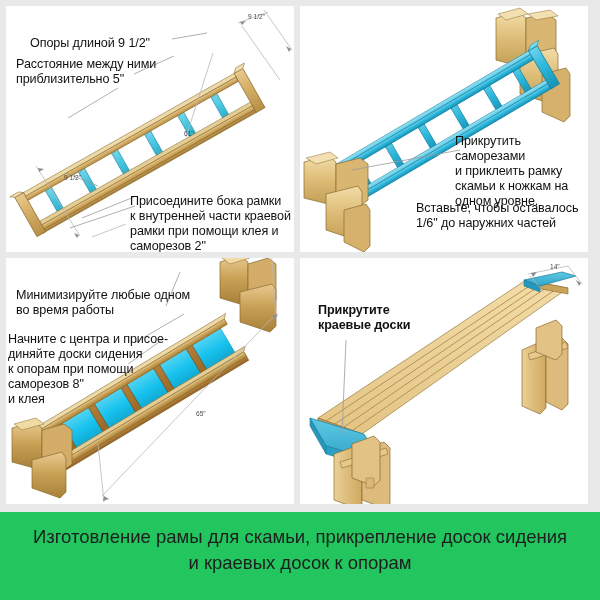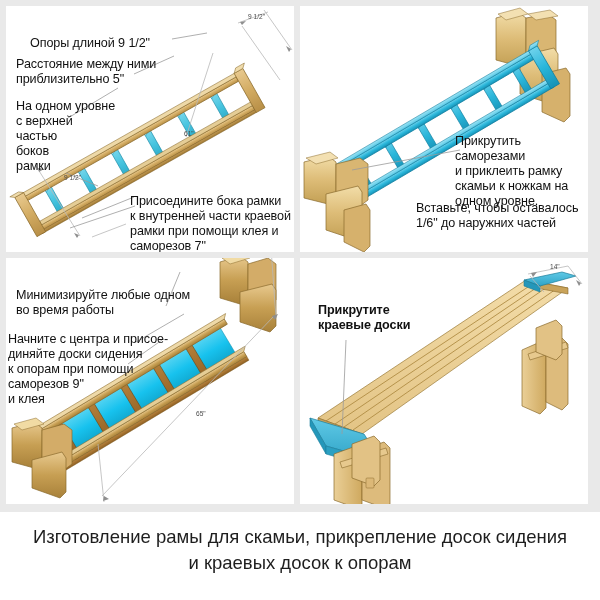--- a/index.html
+++ b/index.html
@@ -26,21 +26,21 @@
   }
   .panel {
     position: relative;
     background: #ffffff;
     overflow: hidden;
   }
   .caption-bar {
     position: absolute;
     left: 0; top: 512px;
     width: 600px; height: 88px;
-    background: #ffffff;
+    background: #22c55e;
     display: flex;
     align-items: flex-start;
     justify-content: center;
     padding-top: 12px;
   }
   .caption-text {
     width: 540px;
     text-align: center;
     font-size: 18.5px;
     line-height: 1.42;
@@ -156,29 +156,24 @@
           <path d="M62,112 L112,82"></path>
           <path d="M92,180 L60,167"></path>
           <path d="M128,191 L76,212"></path>
           <path d="M129,200 L64,222"></path>
         </g>
       </svg>
 
       <div class="ann" style="left:24px; top:30px;">Опоры длиной 9 1/2"</div>
       <div class="ann" style="left:10px; top:51px;">Расстояние между ними
 приблизительно 5"</div>
-      <div class="ann" style="left:10px; top:93px;">На одном уровне
-с верхней
-частью
-боков
-рамки</div>
       <div class="ann" style="left:124px; top:188px;">Присоедините бока рамки
 к внутренней части краевой
 рамки при помощи клея и
-саморезов 7"</div>
+саморезов 2"</div>
 
       <div class="dim" style="left:242px; top:7px;">9 1/2"</div>
       <div class="dim" style="left:178px; top:124px;">61"</div>
       <div class="dim" style="left:58px; top:168px;">9 1/2"</div>
     </div>
 
     <div class="panel">
       <svg width="288" height="246" viewBox="0 0 288 246">
         <defs>
           <linearGradient id="b2" x1="0" y1="0" x2="0" y2="1">
@@ -354,21 +349,21 @@
           <path d="M130,84 L178,56"></path>
           <path d="M122,106 L156,82"></path>
         </g>
       </svg>
 
       <div class="ann" style="left:10px; top:30px;">Минимизируйте любые одном
 во время работы</div>
       <div class="ann" style="left:2px; top:74px;">Начните с центра и присое-
 диняйте доски сидения
 к опорам при помощи
-саморезов 9"
+саморезов 8"
 и клея</div>
       <div class="dim" style="left:190px; top:152px;">65"</div>
     </div>
 
     <div class="panel">
       <svg width="288" height="246" viewBox="0 0 288 246">
         <defs>
           <linearGradient id="seat" x1="0" y1="0" x2="0" y2="1">
             <stop offset="0%" stop-color="#f3dca8"></stop>
               <stop offset="100%" stop-color="#e3c485"></stop>

